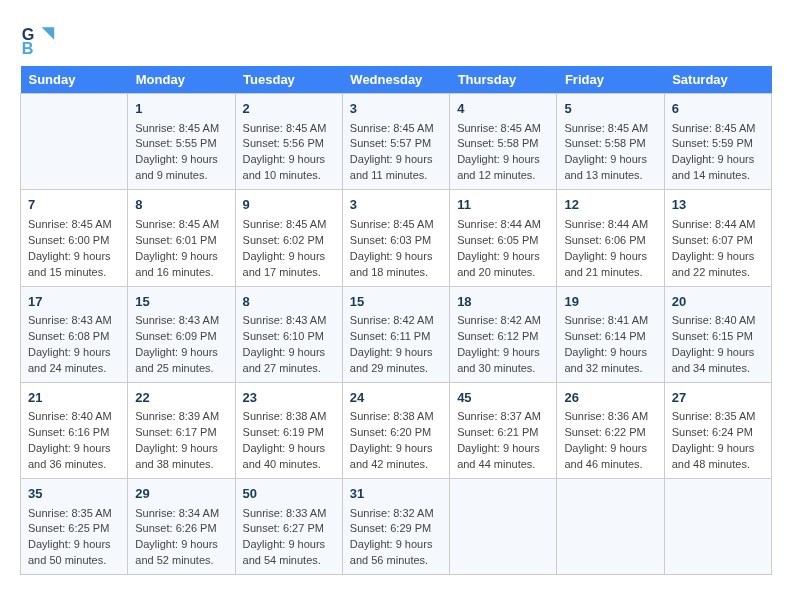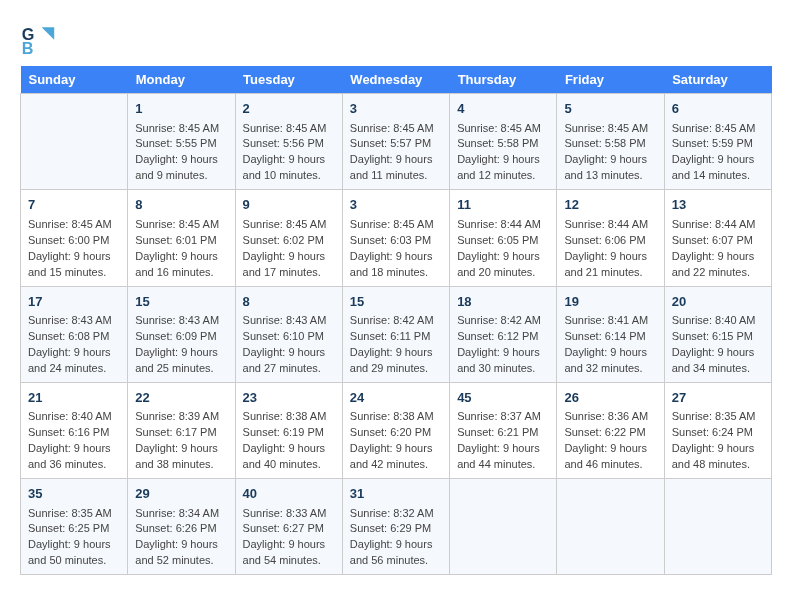--- a/index.html
+++ b/index.html
@@ -248,21 +248,21 @@
       <tr>
         <td>
           <span class="day-number">35</span>
           <div class="day-info">Sunrise: 8:35 AM<br>Sunset: 6:25 PM<br>Daylight: 9 hours and 50 minutes.</div>
         </td>
         <td>
           <span class="day-number">29</span>
           <div class="day-info">Sunrise: 8:34 AM<br>Sunset: 6:26 PM<br>Daylight: 9 hours and 52 minutes.</div>
         </td>
         <td>
-          <span class="day-number">40</span>
+          <span class="day-number">50</span>
           <div class="day-info">Sunrise: 8:33 AM<br>Sunset: 6:27 PM<br>Daylight: 9 hours and 54 minutes.</div>
         </td>
         <td>
           <span class="day-number">31</span>
           <div class="day-info">Sunrise: 8:32 AM<br>Sunset: 6:29 PM<br>Daylight: 9 hours and 56 minutes.</div>
         </td>
         <td class="empty-cell"></td>
         <td class="empty-cell"></td>
         <td class="empty-cell"></td>
       </tr>

